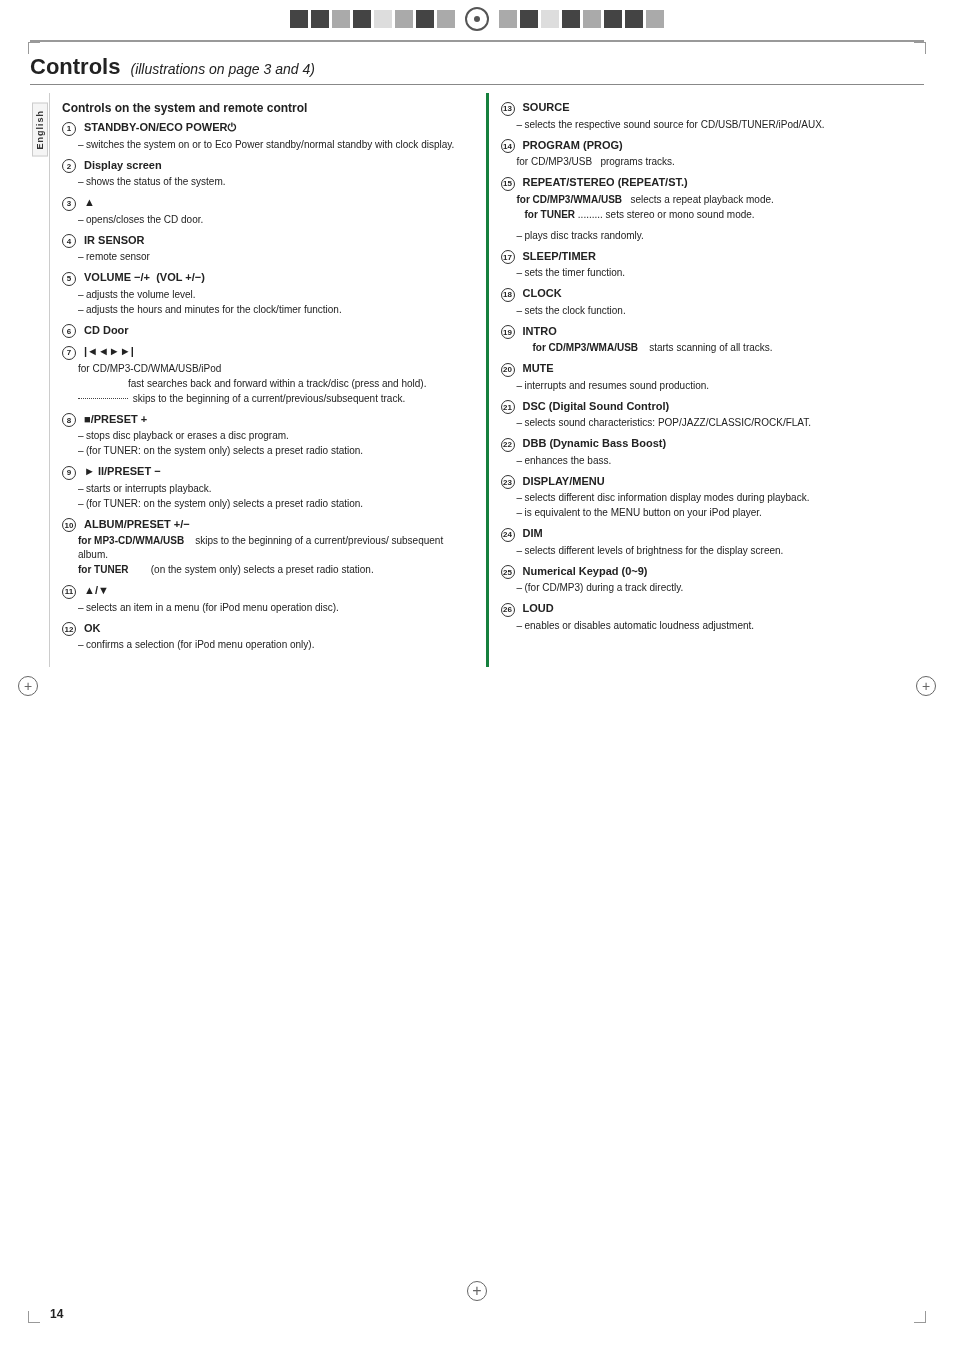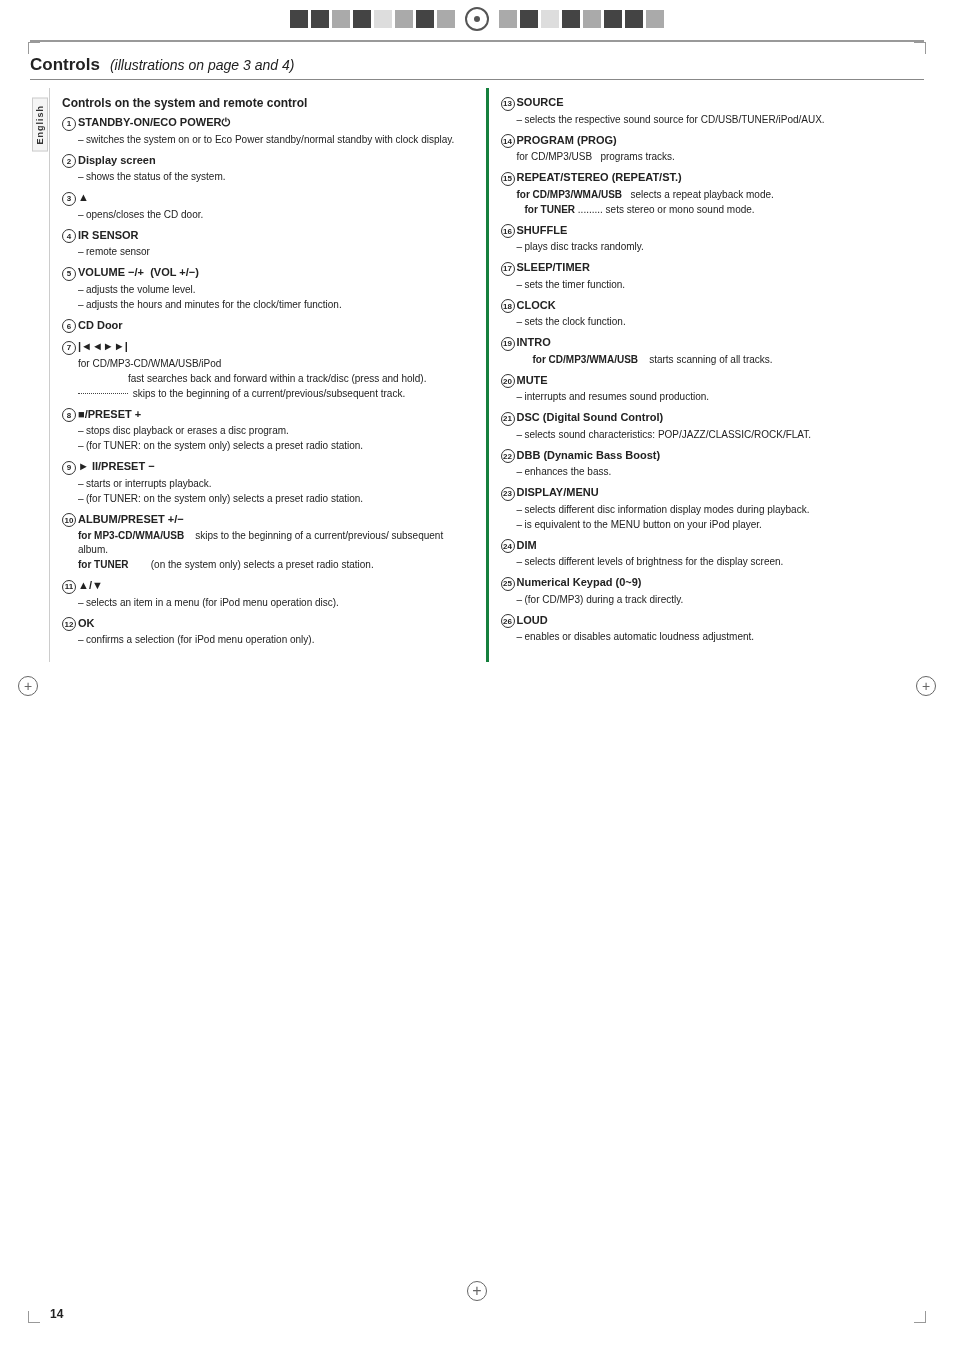--- a/index.html
+++ b/index.html
@@ -57,21 +57,21 @@
 
     
     .page-title {
       margin: 12px 30px 8px 30px;
       font-size: 18px;
       font-weight: bold;
       border-bottom: 1px solid #888;
       padding-bottom: 4px;
     }
     .page-title .main-word {
-      font-size: 17px;
+      font-size: 22px;
       font-weight: 900;
       margin-top: 8px;
     }
     .page-title .sub-word {
       font-size: 14px;
       font-weight: normal;
       font-style: italic;
       text-align: right;
     }
 
@@ -132,21 +132,21 @@
     }
 
     
     .control-item {
       margin-bottom: 7px;
     }
 
     .control-num-title {
       display: flex;
       align-items: baseline;
-      gap: 2px;
+      gap: 8px;
       margin-bottom: 2px;
     }
 
     .num-circle {
       display: inline-flex;
       align-items: center;
       justify-content: center;
       width: 14px;
       height: 14px;
       border-radius: 50%;
@@ -481,24 +481,20 @@
           <span class="num-circle">15</span>
           <span class="ctrl-title">REPEAT/STEREO (REPEAT/ST.)</span>
         </div>
         <div class="ctrl-desc">
           <p class="no-dash" style="padding-left:0;"><strong>for CD/MP3/WMA/USB</strong>&nbsp;&nbsp;&nbsp;selects a repeat playback mode.</p>
           <p class="no-dash" style="padding-left:8px;"><strong>for TUNER</strong> ......... sets stereo or mono sound mode.</p>
         </div>
       </div>
 
       <div class="control-item">
-        <div class="control-num-title">
-          <span class="num-circle">16</span>
-          <span class="ctrl-title">SHUFFLE</span>
-        </div>
         <div class="ctrl-desc">
           <p>plays disc tracks randomly.</p>
         </div>
       </div>
 
       <div class="control-item">
         <div class="control-num-title">
           <span class="num-circle">17</span>
           <span class="ctrl-title">SLEEP/TIMER</span>
         </div>

